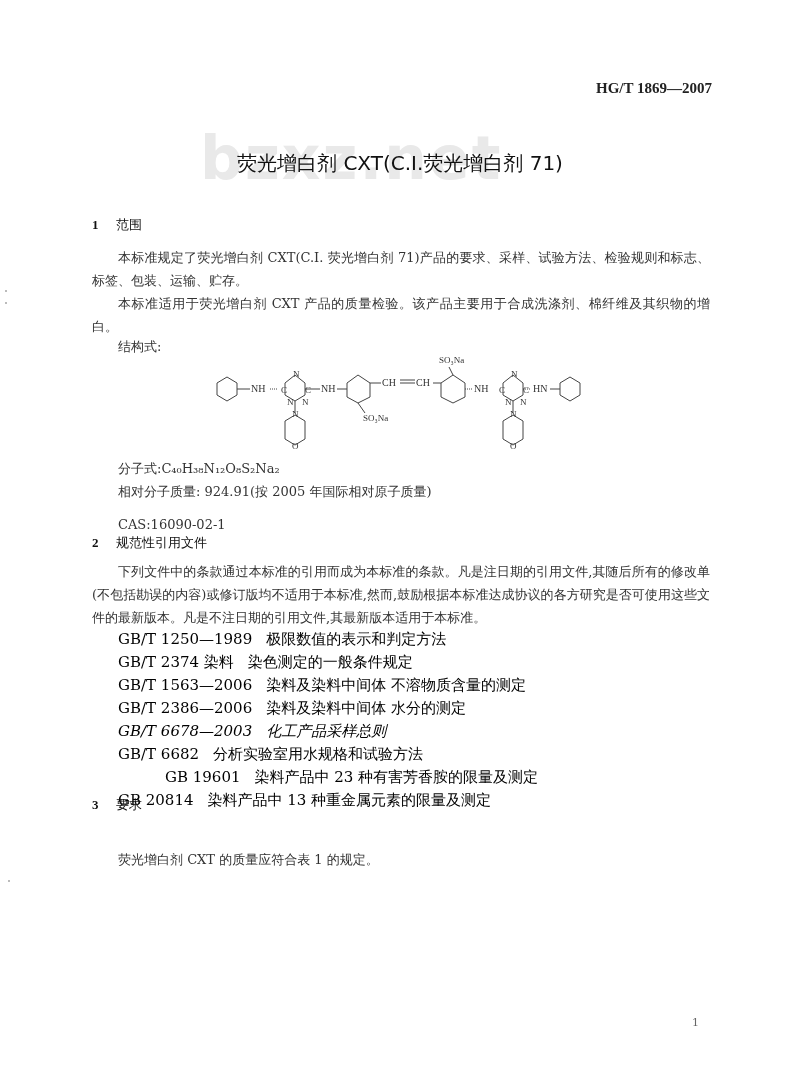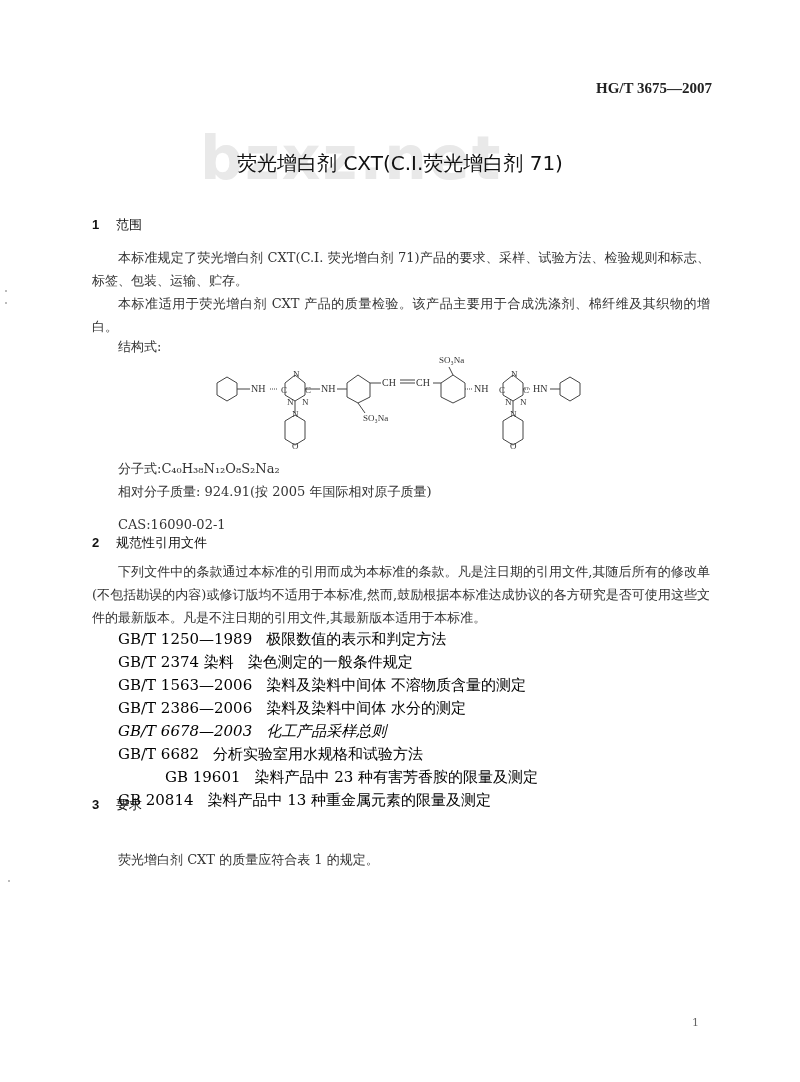--- a/index.html
+++ b/index.html
@@ -15,40 +15,40 @@
     position: absolute; left: 200px; top: 128px;
     font-family: "DejaVu Sans", "Liberation Sans", sans-serif; font-weight: bold;
     font-size: 60px; color: #e9e9e9; letter-spacing: 2px; z-index: 0; line-height: 1;
   }
   .title {
     position: absolute; top: 150px; left: 0; width: 800px; text-align: center;
     font-family: "DejaVu Sans", sans-serif; font-size: 20px; color: #111; z-index: 1;
   }
   .sec-head {
     position: absolute; left: 92px;
-    font-family: Liberation Sans, sans-serif; font-size: 13px; color: #111;
+    font-family: Liberation Serif, serif; font-size: 13px; color: #111;
   }
   .sec-head .num { display: inline-block; width: 24px; font-weight: bold; }
   .para {
     position: absolute; left: 92px; width: 618px;
     font-size: 13px; line-height: 23px; text-indent: 26px; color: #333;
     text-align: justify;
   }
   .line { position: absolute; left: 118px; font-size: 13px; color: #333; white-space: nowrap; }
   .ref-row { position: absolute; left: 118px; font-size: 15px; color: #000000; white-space: nowrap; }
   .ref-row .code { display: inline-block; }
   .ref-row .ttl { display: inline-block; margin-left: 14px; }
   .structure { position: absolute; left: 205px; top: 345px; width: 420px; height: 110px; }
   .page-num { position: absolute; left: 692px; top: 1016px; font-size: 11px; color: #666; }
   .speck { position: absolute; width: 2px; height: 2px; background: #bbb; }
 </style>
 </head>
 <body>
 
-<div class="std-code">HG/T 3675—2007</div>
+<div class="std-code">HG/T 1869—2007</div>
 <div class="watermark">bzxz.net</div>
 <div class="title">荧光增白剂 CXT(C.I.荧光增白剂 71)</div>
 
 <div class="sec-head" style="top:216px;">
   <span class="num">1</span><span>范围</span>
 </div>
 <div class="para" style="top:246px;">本标准规定了荧光增白剂 CXT(C.I. 荧光增白剂 71)产品的要求、采样、试验方法、检验规则和标志、标签、包装、运输、贮存。</div>
 <div class="para" style="top:292px;">本标准适用于荧光增白剂 CXT 产品的质量检验。该产品主要用于合成洗涤剂、棉纤维及其织物的增白。</div>
 <div class="line" style="top:338px;">结构式:</div>
 

